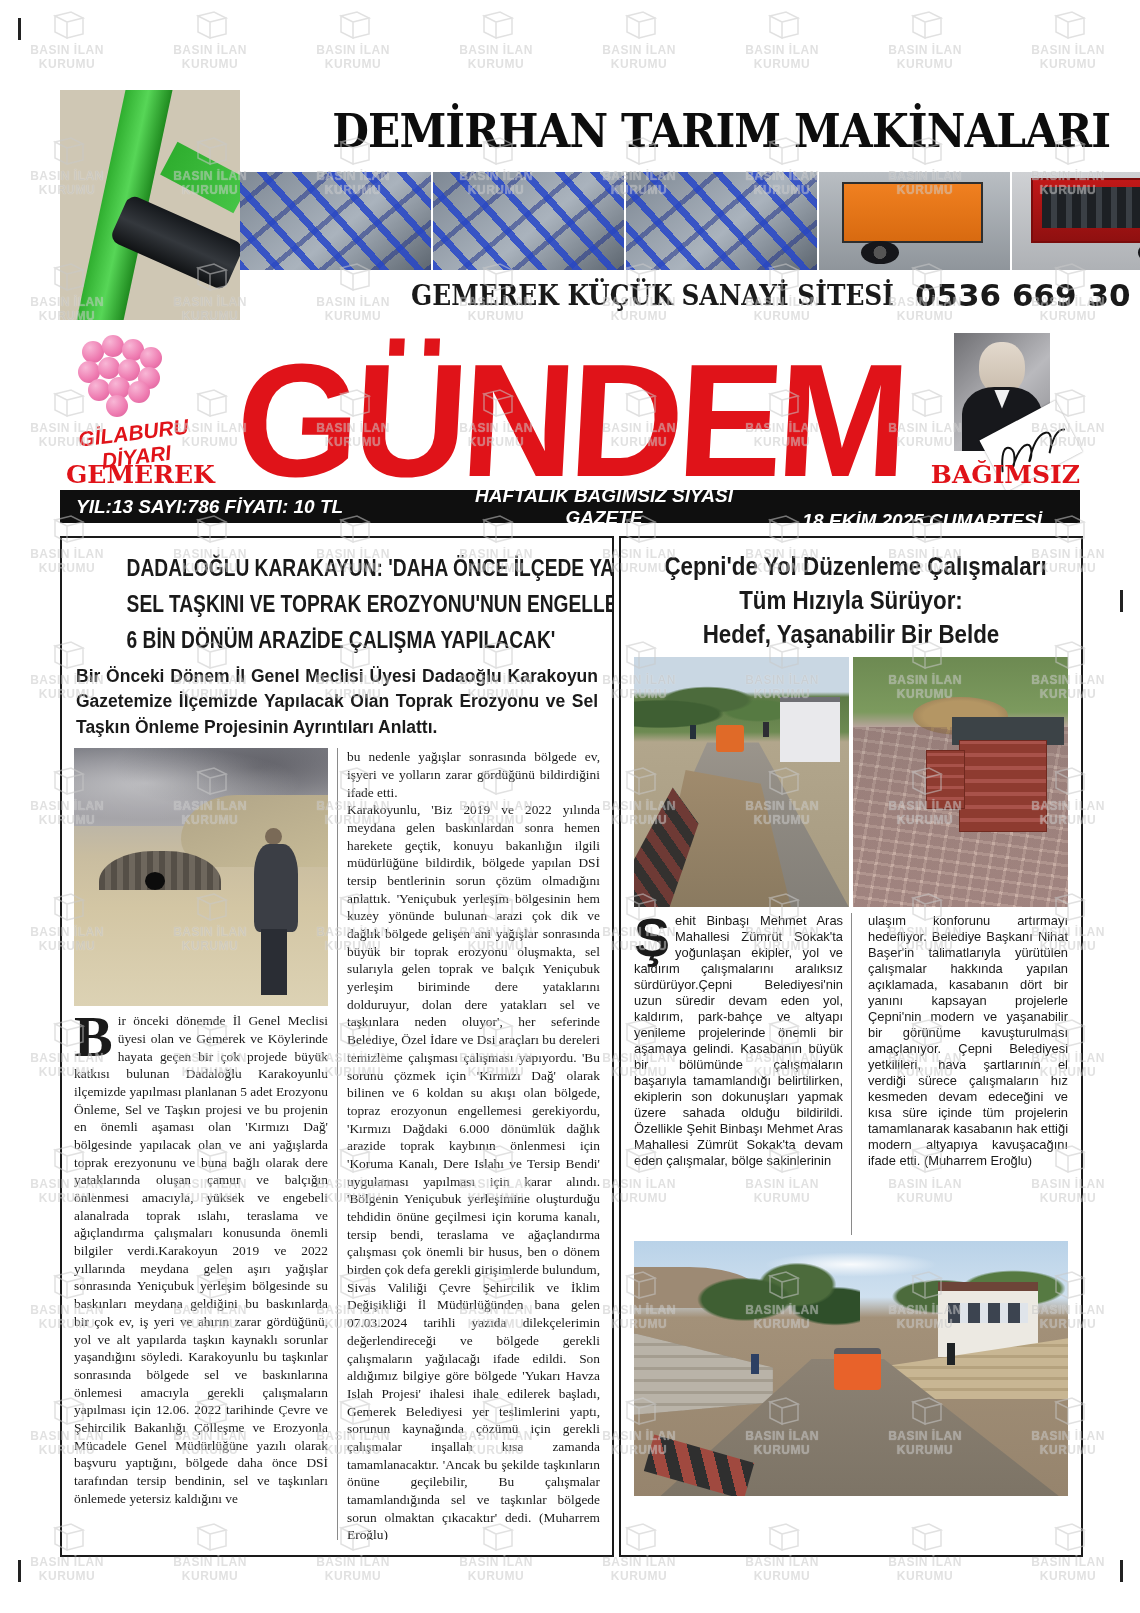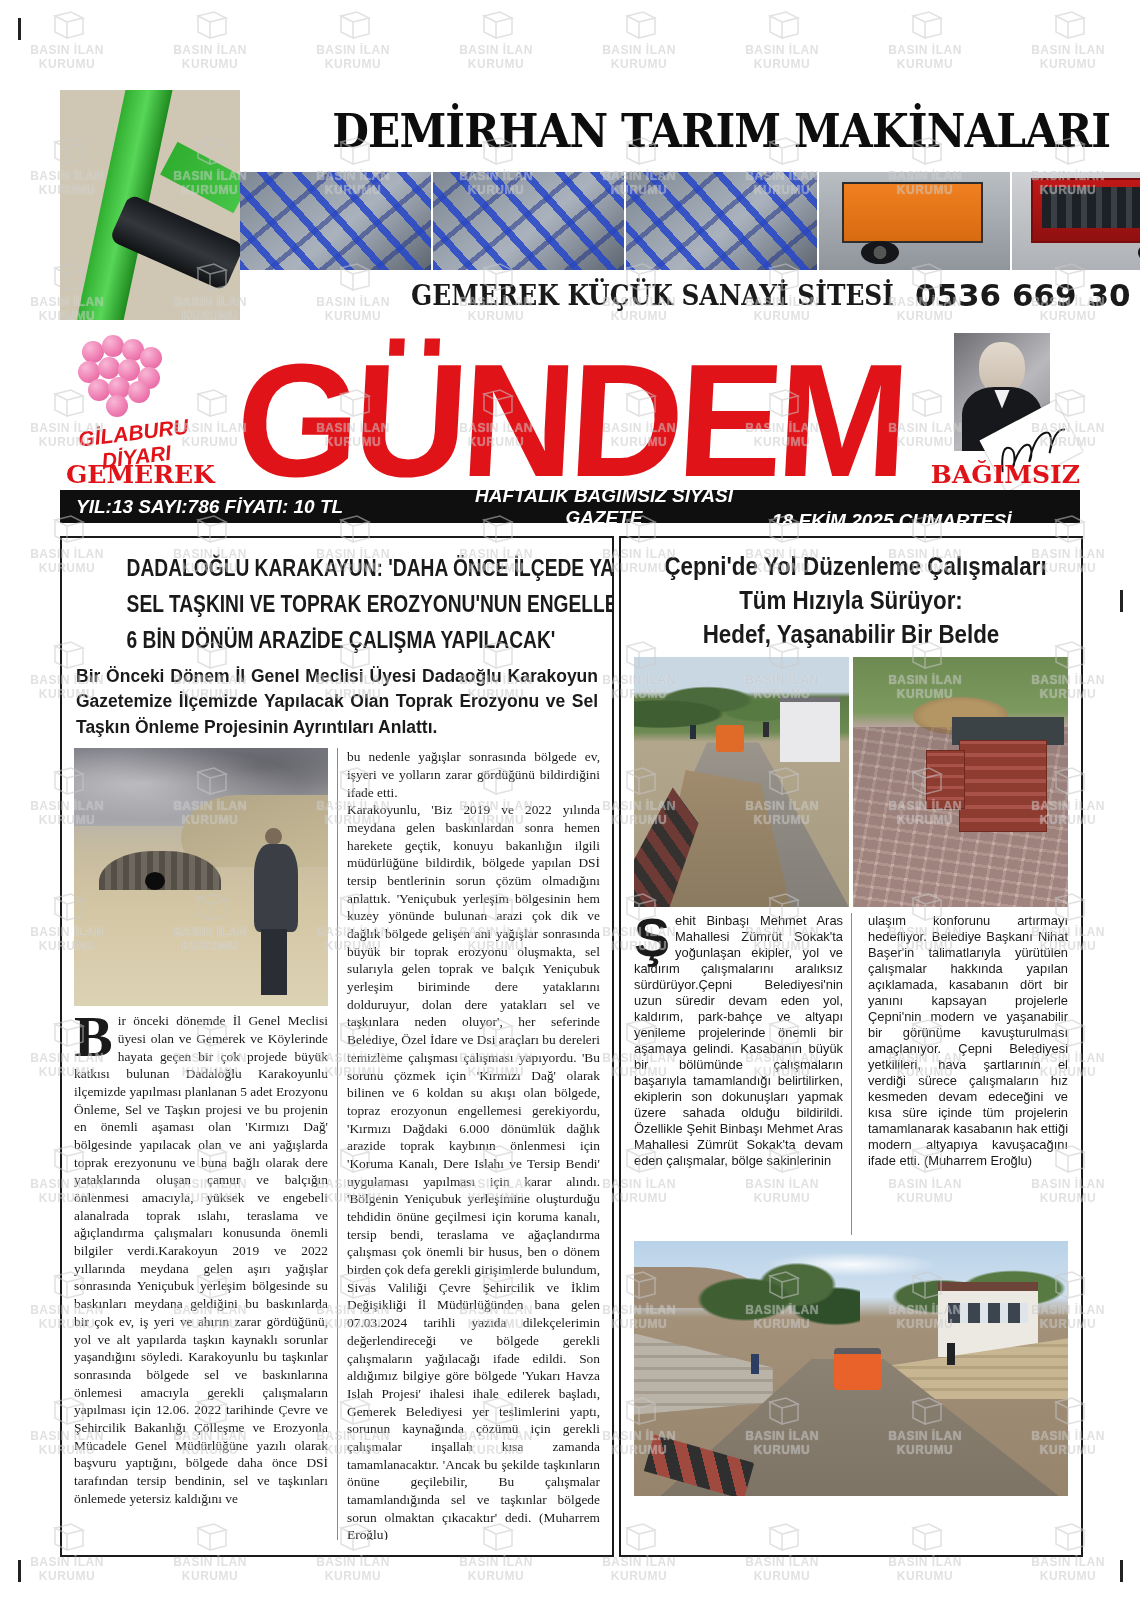--- a/index.html
+++ b/index.html
@@ -73,21 +73,21 @@
   .signature{position:absolute;right:6px;top:92px;width:86px;height:58px;background:#fff;
         transform:rotate(-28deg);box-shadow:0 0 2px rgba(0,0,0,.4);}
   .signature svg{width:100%;height:100%;}
   .mast-gazette{position:absolute;right:0px;bottom:0px;color:#e01319;font-weight:bold;font-size:25px;
         font-family:"DejaVu Serif",serif;}
   
   .info-bar{position:absolute;left:60px;top:490px;width:1020px;height:33px;background:#0f0f0f;
         color:#fff;display:flex;align-items:center;font-weight:bold;font-style:italic;font-size:19px;}
   .info-left{padding-left:16px;width:360px;}
   .info-center{flex:1;text-align:center;}
-  .info-right{width:300px;text-align:left;padding-right:8px;margin-top:28px;}
+  .info-right{width:300px;text-align:center;padding-right:8px;margin-top:28px;}
   
   article{position:absolute;top:536px;height:1021px;border:2px solid #1a1a1a;background:#fff;
         box-sizing:border-box;overflow:hidden;}
   .left-article{left:60px;width:554px;padding:10px 12px;}
   .right-article{left:619px;width:464px;padding:8px 13px;}
   .la-head{margin:2px 0 4px 0;text-align:center;font-weight:bold;font-size:24px;line-height:1.5;
         transform:scaleX(.80);transform-origin:50% 50%;white-space:nowrap;}
   .la-head span{display:block;}
   .la-sub{font-weight:bold;font-size:17.5px;line-height:1.45;text-align:justify;margin:6px 2px 8px 2px;}
   .la-cols{display:flex;height:792px;overflow:hidden;}

